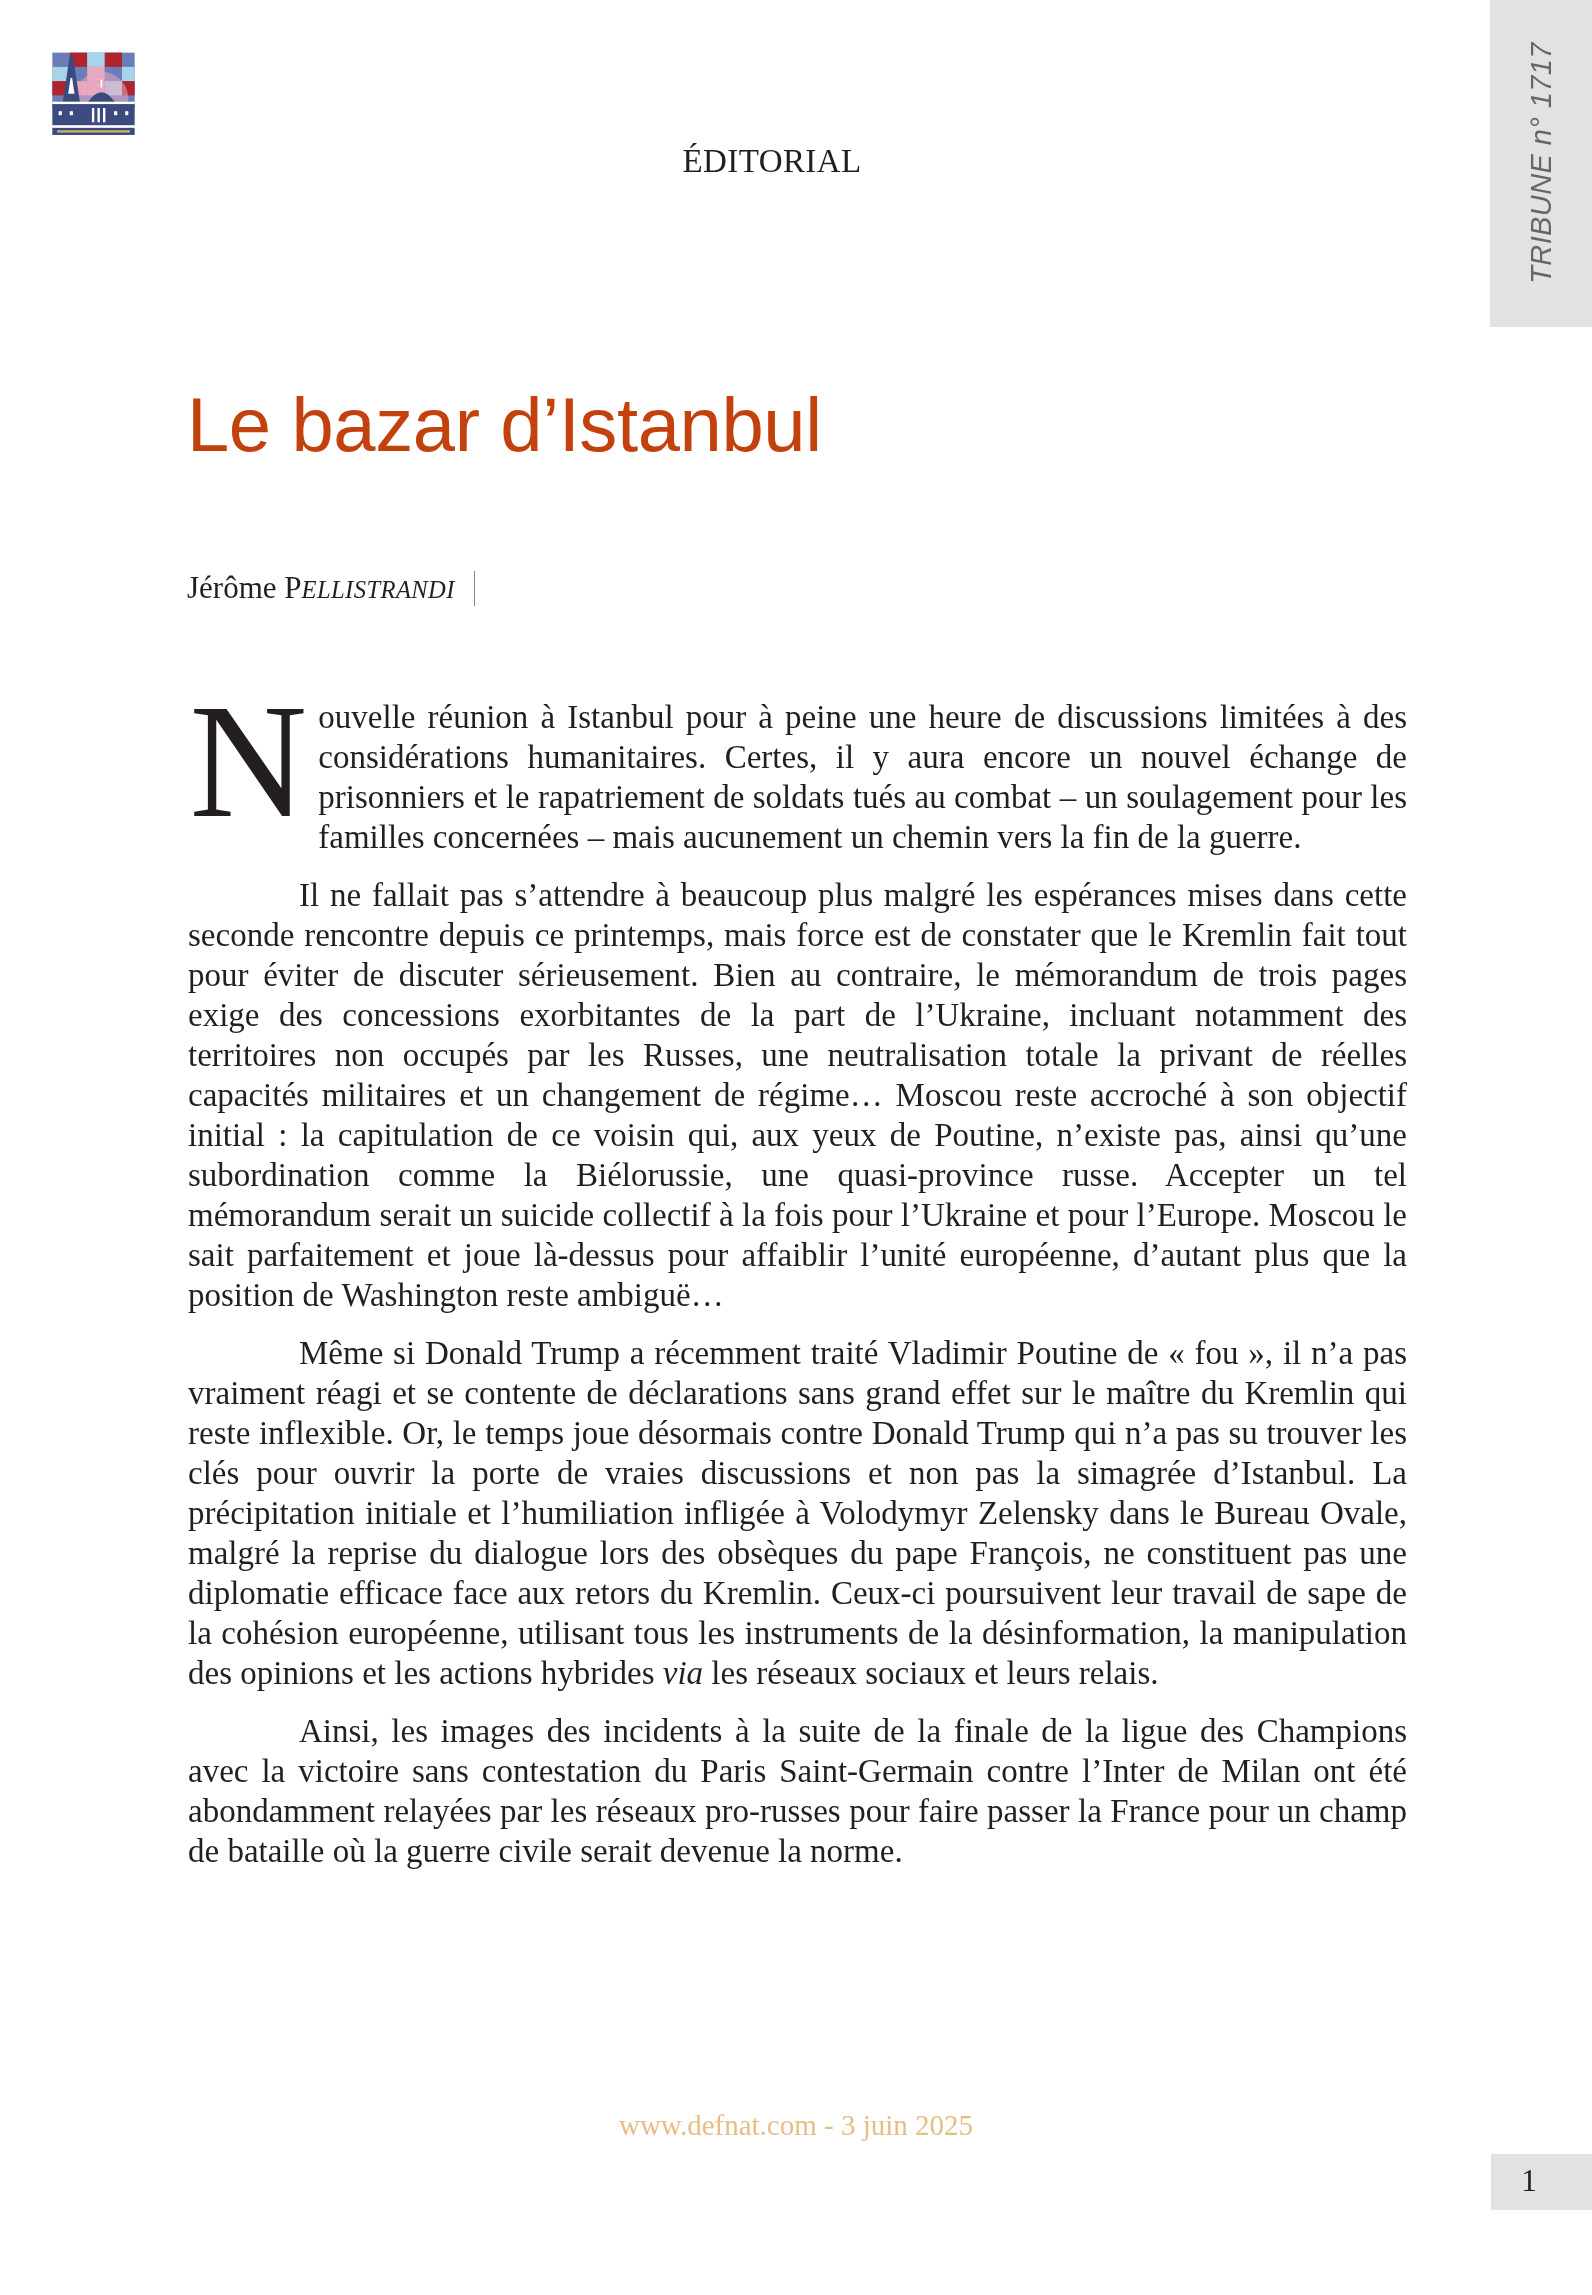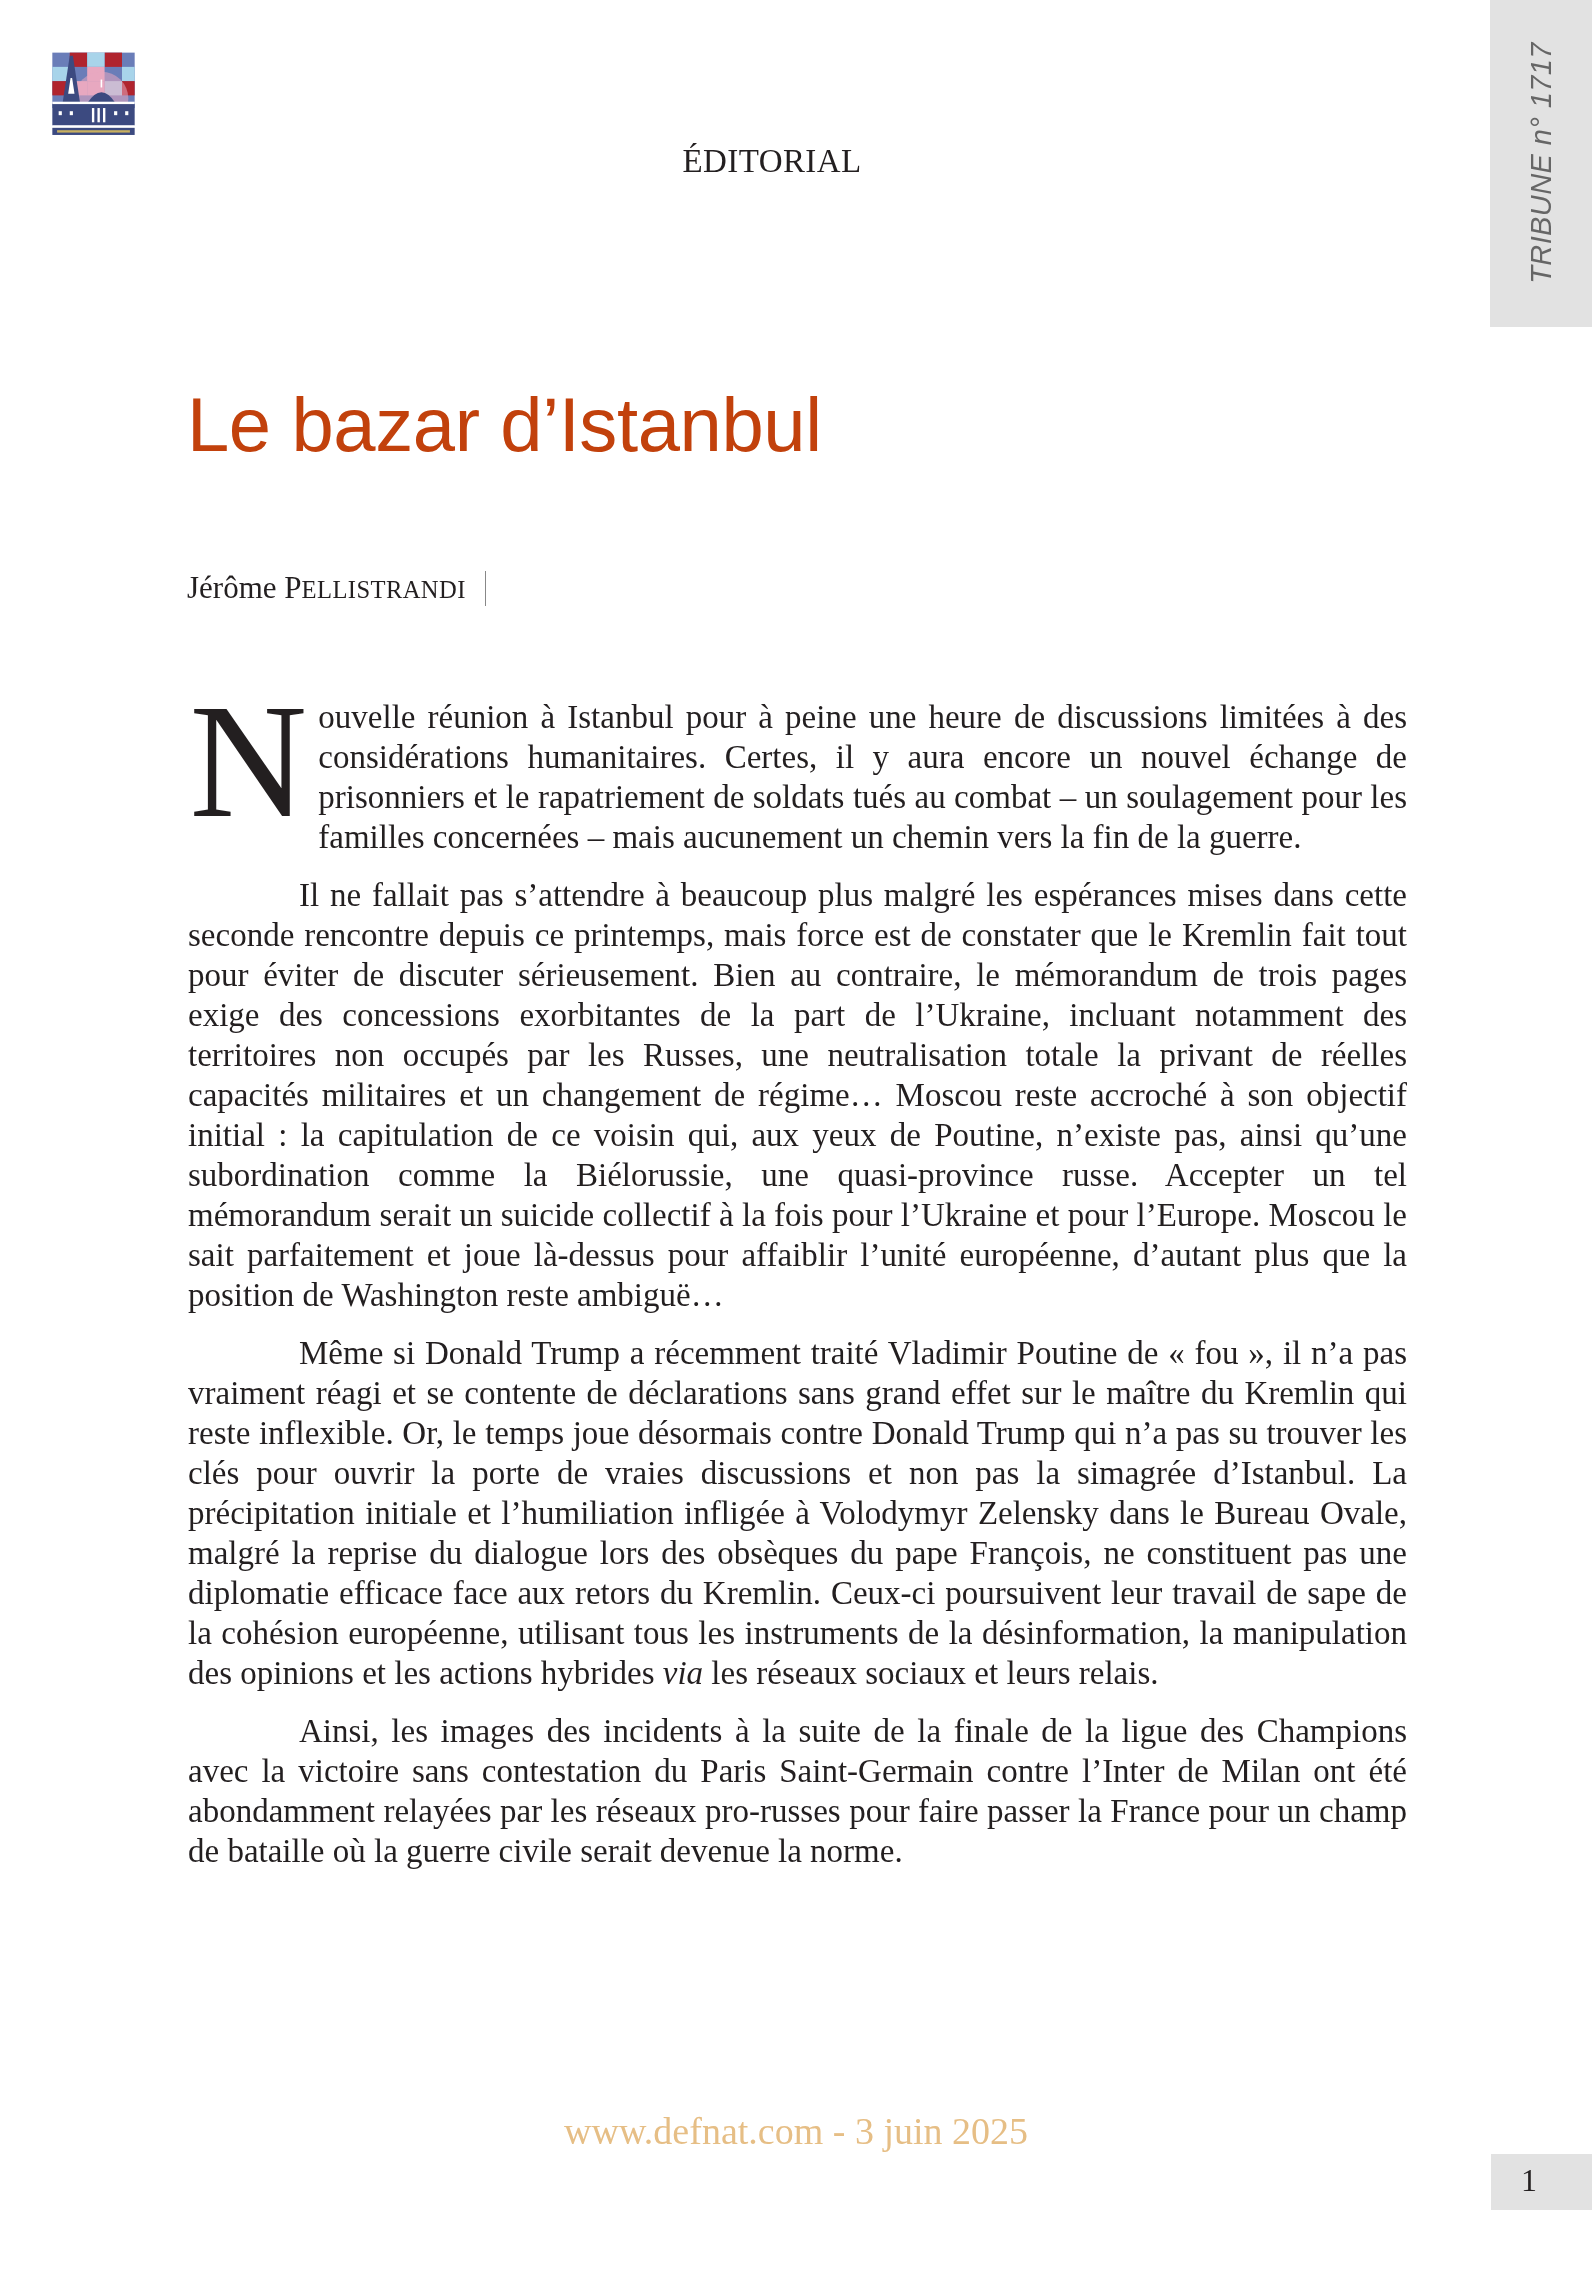--- a/index.html
+++ b/index.html
@@ -16,34 +16,34 @@
 
   .section-label { position: absolute; left: 0; top: 143px; width: 1544px; text-align: center;
                    font-size: 33px; color: #231f20; letter-spacing: 0.4px; }
 
   .title { position: absolute; left: 187px; top: 381px; margin: 0;
            font-family: "Liberation Sans", "DejaVu Sans", sans-serif; font-weight: normal;
            font-size: 76px; line-height: 87px; color: #c2410c; letter-spacing: -0.4px; }
 
   .byline { position: absolute; left: 187px; top: 568px; height: 40px; display: flex; align-items: center; }
   .author { font-size: 31px; color: #231f20; }
-  .author .sc { font-size: 24.6px; letter-spacing: 0.4px; }
+  .author .sc { font-size: 24.6px; letter-spacing: 0.4px; font-style: italic; }
   .byline-sep { width: 0.8px; height: 35px; background: #888; margin: 0 17.5px 0 19px; }
   .credentials { font-size: 23px; color: #231f20; }
   .credentials i { font-style: italic; }
 
   .body-text { position: absolute; left: 188px; top: 697px; width: 1219px;
                font-size: 33px; line-height: 40px; text-align: justify; color: #231f20; }
   .body-text p { margin: 0 0 18px 0; }
   .body-text p.indent { text-indent: 111px; }
   .dropcap { float: left; font-size: 163px; line-height: 119px; height: 119px; margin: 3.2px 11px 0 1.6px;
              padding-top: 1.6px; color: #231f20; }
 
   .footer { position: absolute; left: 0; top: 2109px; width: 1592px; text-align: center;
-            font-size: 38px; color: #e6be85; }
+            font-size: 29px; color: #e6be85; }
 
   .page-number-box { position: absolute; left: 1491px; top: 2154px; width: 102px; height: 56px;
                      background: #e2e2e2; }
   .page-number { position: absolute; left: 30px; top: 8px; font-size: 32px; color: #231f20; }
 </style>
 </head>
 <body>
 
 <div class="logo">
   <svg width="95" height="94" viewBox="0 0 120 118">

